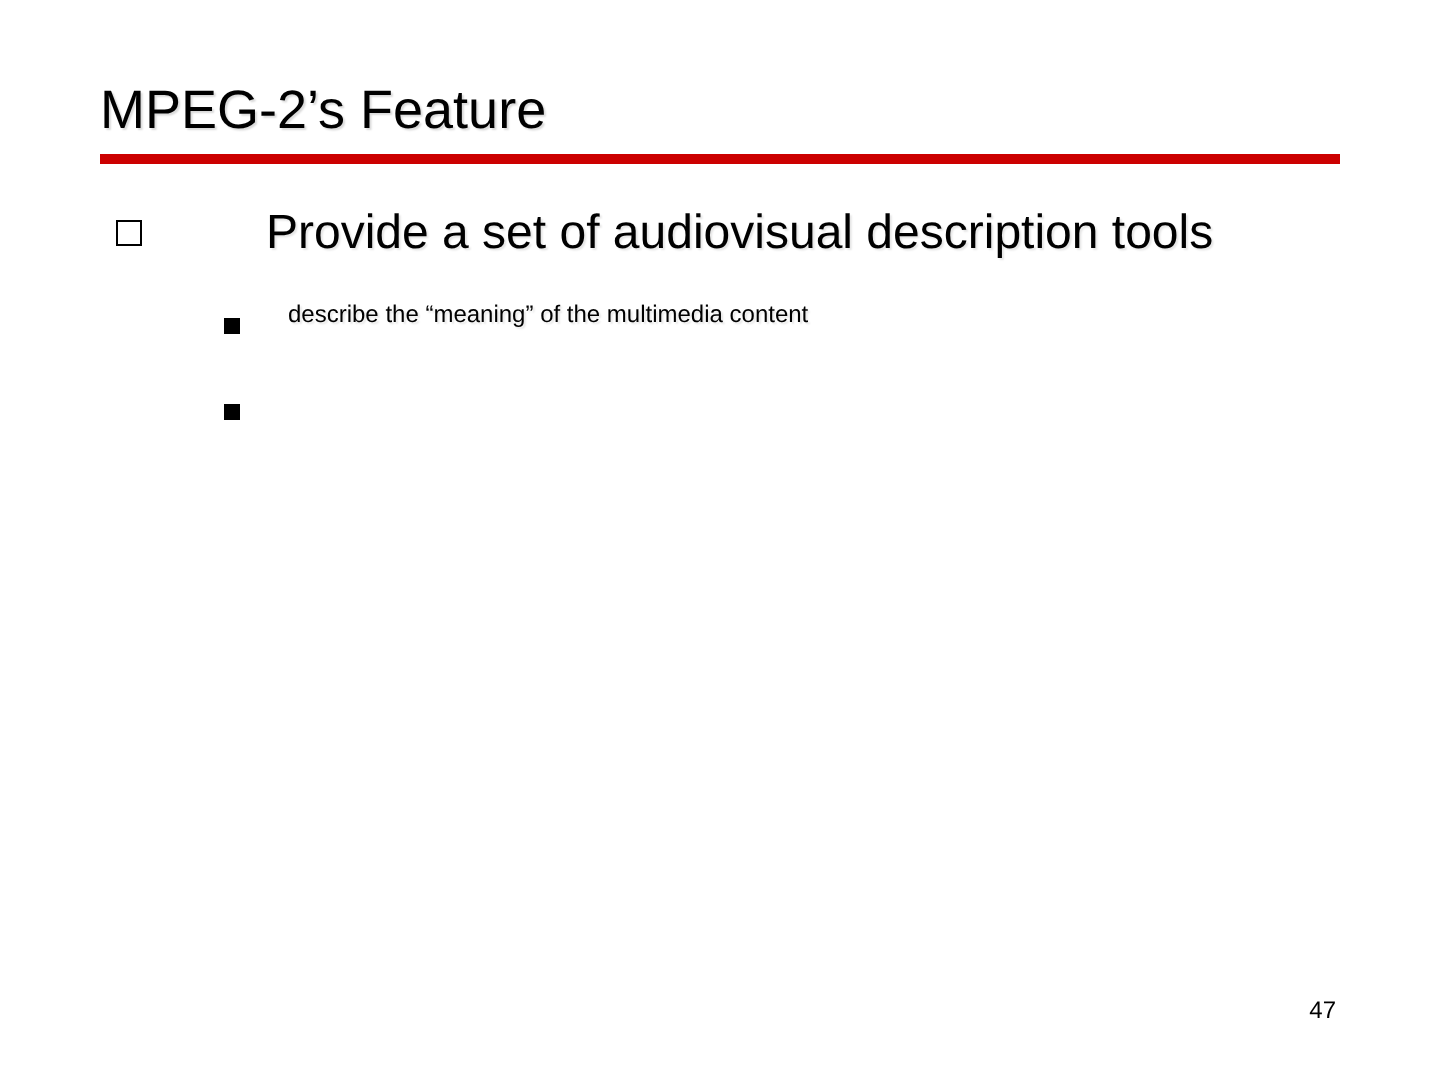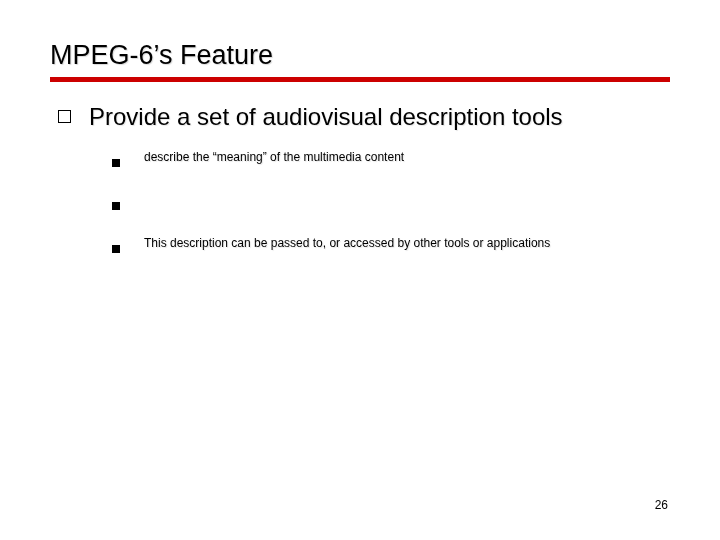--- a/index.html
+++ b/index.html
@@ -44,20 +44,21 @@
       border: 1.5px solid #000000;
       flex-shrink: 0;
       margin-top: 8px;
       margin-right: 18px;
     }
     .level1-text {
       font-size: 24px;
       color: #000000;
       line-height: 1.25;
       text-shadow: 1px 1px 1px rgba(0,0,0,0.1);
+      margin-left: 44px;
     }
     .level2 {
       display: flex;
       align-items: flex-start;
       margin-bottom: 26px;
       padding-left: 62px;
     }
     .level2-bullet {
       width: 8px;
       height: 8px;
@@ -77,36 +78,32 @@
       bottom: 28px;
       right: 52px;
       font-size: 12px;
       color: #000000;
     }
   </style>
 </head>
 <body>
 
 <div class="slide">
-  <h1 class="title">MPEG-6’s Feature</h1>
+  <h1 class="title">MPEG-2’s Feature</h1>
   <div class="divider"></div>
 
   <div class="level1">
     <span class="level1-bullet"></span>
     <span class="level1-text">Provide a set of audiovisual description tools</span>
   </div>
 
   <div class="level2">
     <span class="level2-bullet"></span>
     <span class="level2-text">describe the “meaning” of the multimedia content</span>
   </div>
 
   <div class="level2">
     <span class="level2-bullet"></span>
   </div>
 
-  <div class="level2">
-    <span class="level2-bullet"></span>
-    <span class="level2-text">This description can be passed to, or accessed  by other tools or applications</span>
-  </div>
 
-  <div class="page-number">26</div>
+  <div class="page-number">47</div>
 </div>
 
 </body></html>

